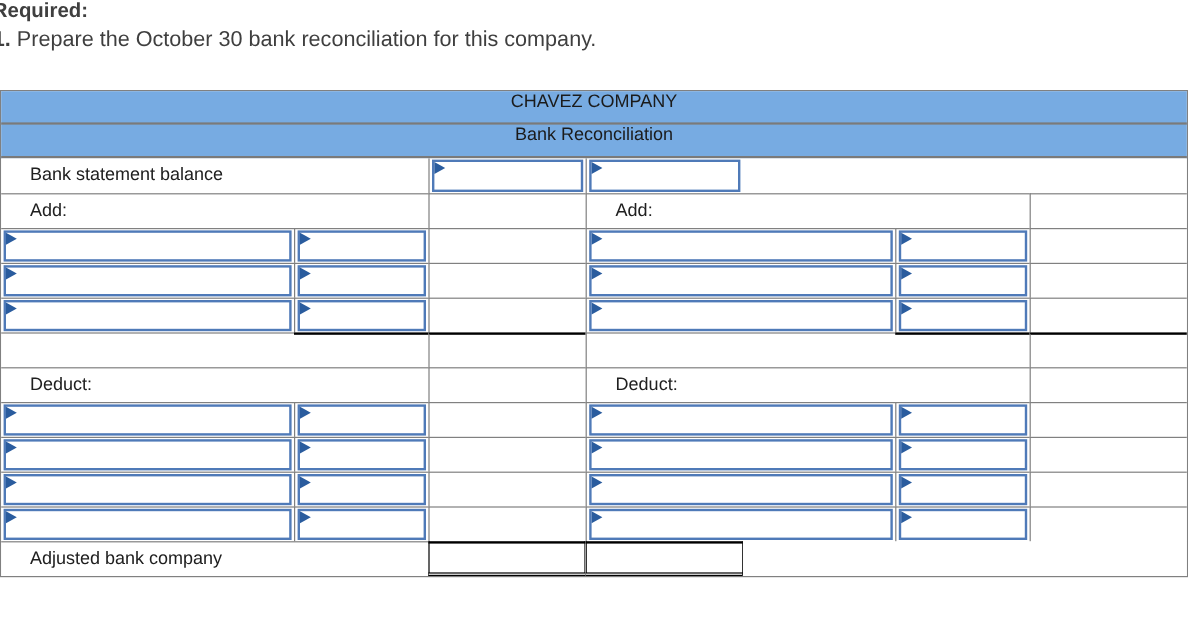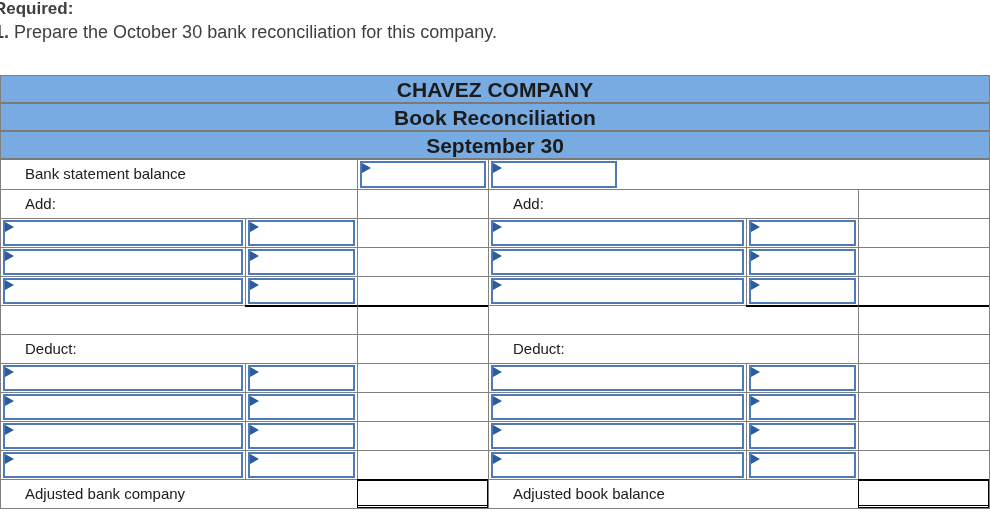--- a/index.html
+++ b/index.html
@@ -9,22 +9,22 @@
   *{box-sizing:border-box;margin:0;padding:0}
   html,body{background:#fff}
   .page{position:relative;width:990px;height:528px;overflow:hidden;background:#fff;
         font-family:"Liberation Sans",sans-serif;color:var(--text-dark)}
   .instructions{position:absolute;top:-3px;left:-6px;color:var(--instruction-gray);white-space:nowrap}
   .req-line{font-size:17px;font-weight:bold;line-height:23px}
   .item-line{font-size:18px;line-height:24px}
   .item-line .num{font-weight:bold}
   .recon{position:absolute;left:0;top:75px;width:990px;border:1px solid var(--grid-gray)}
   .h-row{height:28px;background:var(--header-blue);border-bottom:2px solid #7a7a7a;
-         display:flex;align-items:flex-end;justify-content:center;
-         font-size:21px;font-weight:bold;color:#1b1b1b}
+         display:flex;align-items:flex-start;justify-content:center;
+         font-size:15px;font-weight:normal;color:#1b1b1b}
   .h-row:last-of-type{border-bottom:2px solid #7a7a7a}
   .b-row{display:flex;height:29px;background:#fff}
   .cell{position:relative;border-top:1px solid var(--grid-gray);border-left:1px solid var(--grid-gray);height:100%}
   .cell.nbl{border-left:none}
   .b-row.first .cell{border-top:none}
   .lab{font-size:15px;line-height:27px;padding-left:24px;color:#202020;white-space:nowrap;overflow:hidden}
   .w-ld{width:244px}.w-la{width:112px}.w-lt{width:131px}.w-lbl-l{width:356px}
   .w-rd{width:258px}.w-ra{width:112px}.w-rt{width:131px}.w-lbl-r{width:370px}
   .bt-black{border-top:2px solid var(--sum-line-black)}
   .adj-cell{border-top:2px solid #000;border-left:1px solid #000;border-right:1px solid #000;
@@ -46,24 +46,21 @@
     <div class="req-line">Required:</div>
     <div class="item-line"><span class="num">1.</span> <span>Prepare the October 30 bank reconciliation for this company.</span></div>
   </div>
 
   <div class="recon">
 
     <div class="h-row">
       <span>CHAVEZ COMPANY</span>
     </div>
     <div class="h-row">
-      <span>Book Reconciliation</span>
-    </div>
-    <div class="h-row">
-      <span>September 30</span>
+      <span>Bank Reconciliation</span>
     </div>
 
     <div class="b-row first">
       <div class="cell w-lbl-l lab nbl">Bank statement balance</div>
       <div class="cell w-lt">
         <div class="input-box">
           <span class="flag"></span>
           <input class="field" type="text" style="">
         </div>
       </div>
@@ -297,18 +294,17 @@
             <span class="flag"></span>
             <input class="field" type="text" style="">
           </div>
       </div>
       <div class="cell w-rt"></div>
     </div>
 
     <div class="b-row">
       <div class="cell w-lbl-l lab nbl">Adjusted bank company</div>
       <div class="cell w-lt adj-cell"></div>
-      <div class="cell w-lbl-r lab">Adjusted book balance</div>
       <div class="cell w-rt adj-cell"></div>
     </div>
 
   </div>
 </div>
 
 </body></html>

